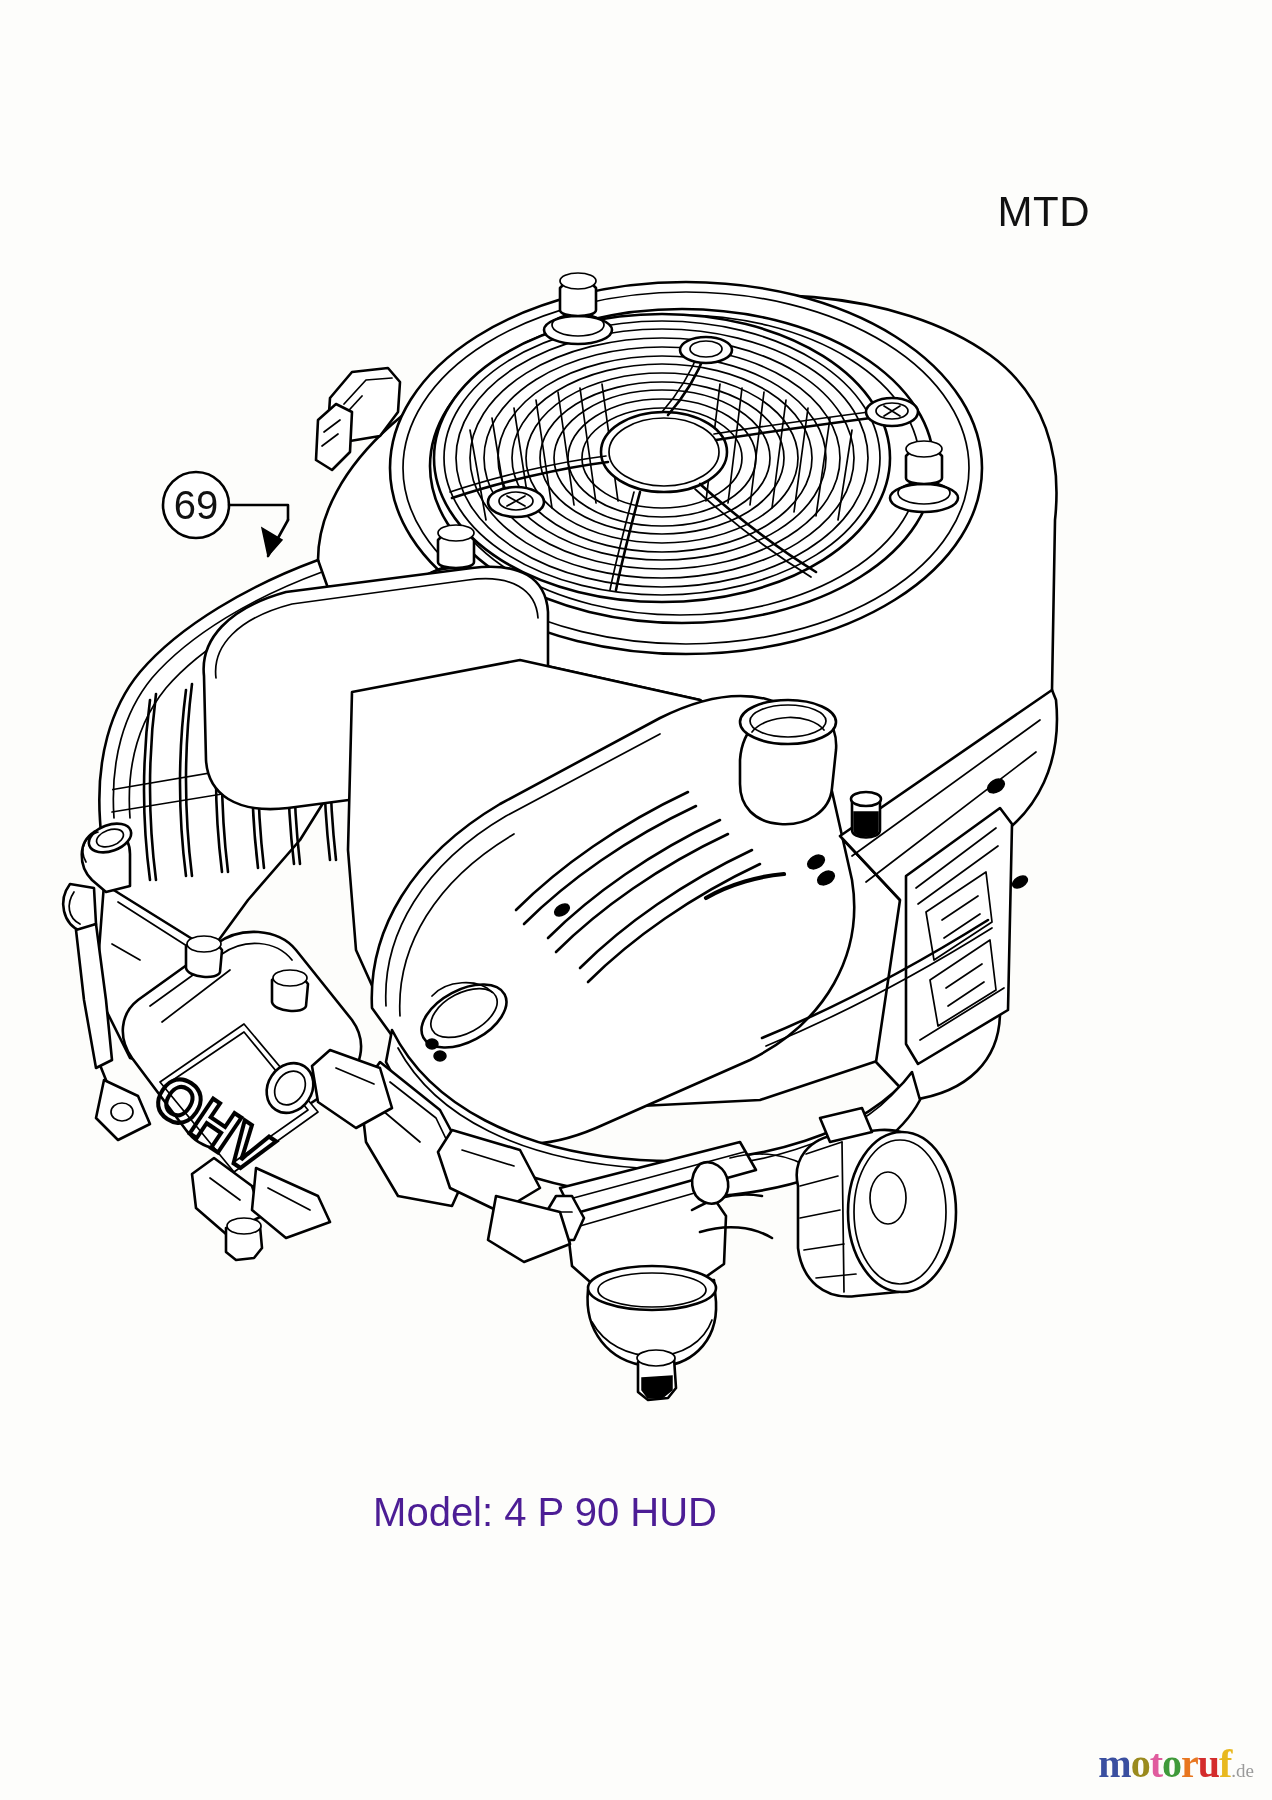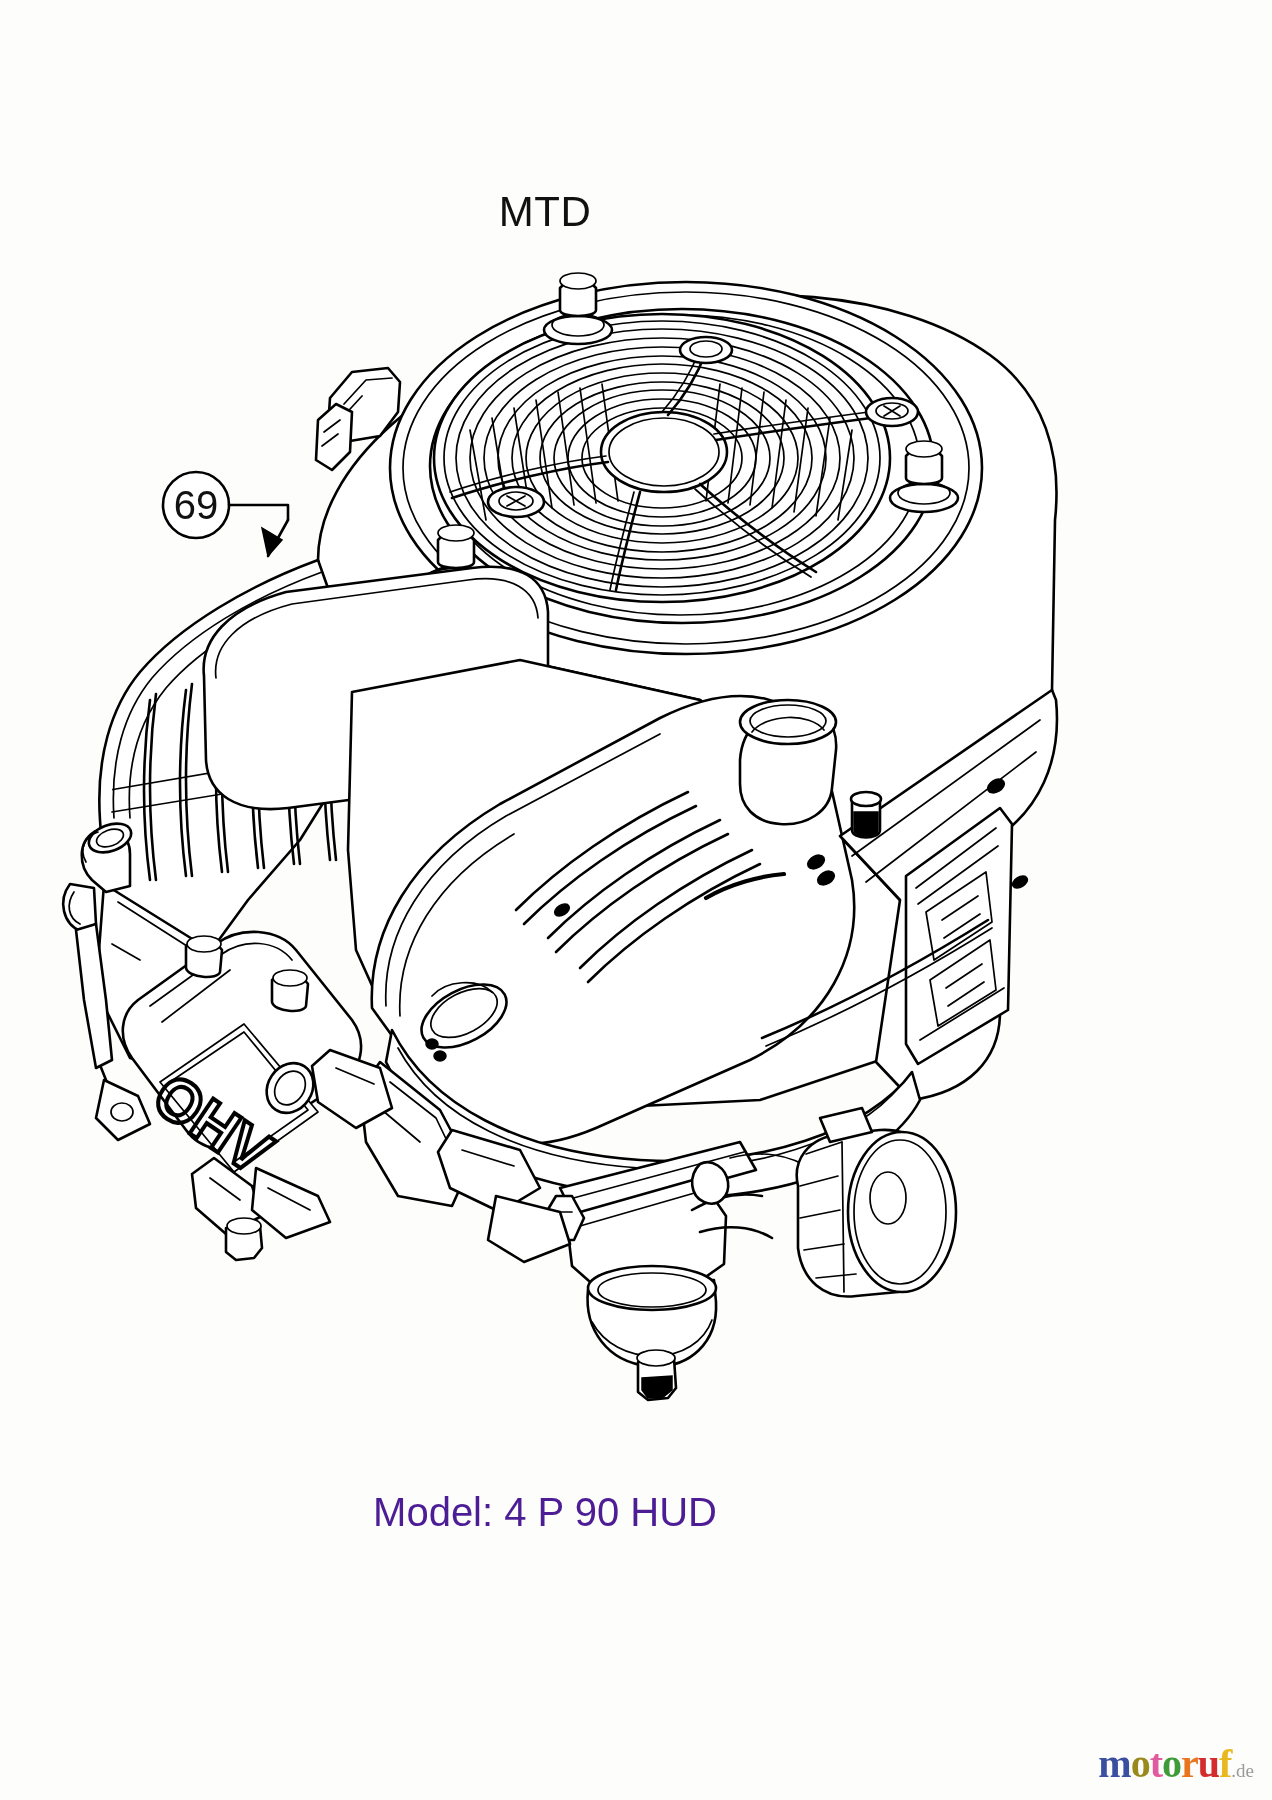--- a/index.html
+++ b/index.html
@@ -16,21 +16,21 @@
     width: 1272px;
     height: 1800px;
     background: #fdfdfb;
     overflow: hidden;
   }
   #diagram-title {
     position: absolute;
     left: 0;
     top: 188px;
     width: 1090px;
-    text-align: center;
+    text-align: right;
     font-size: 42px;
     letter-spacing: 0.5px;
     color: #111111;
     font-family: "Liberation Sans", sans-serif;
   }
   #model-caption {
     position: absolute;
     left: 0;
     top: 1490px;
     width: 1090px;

